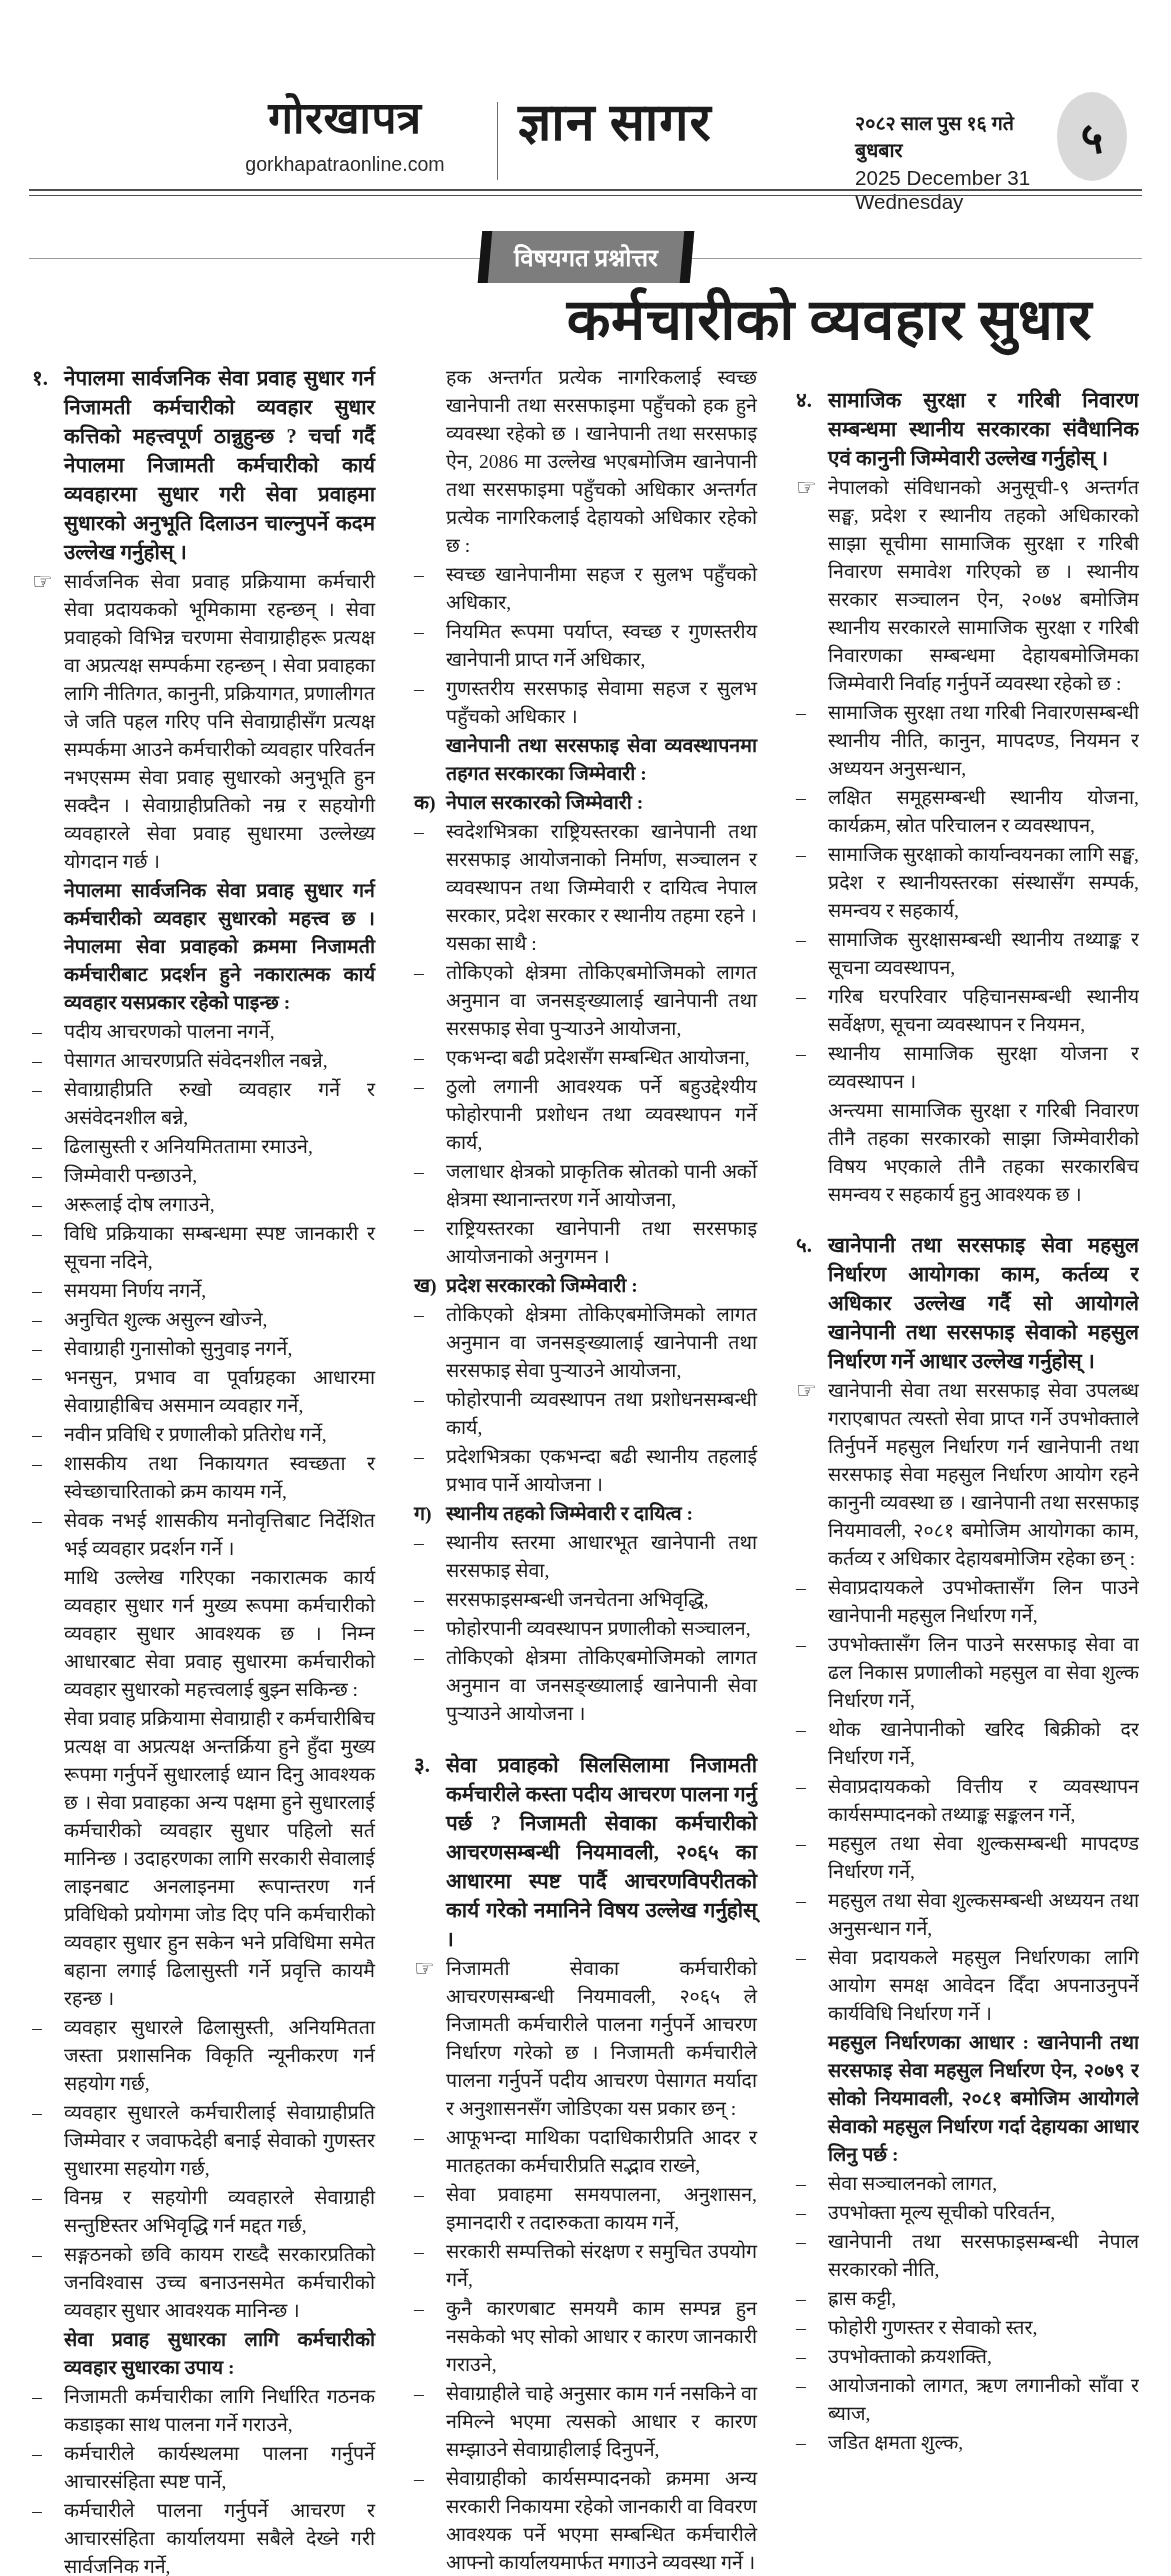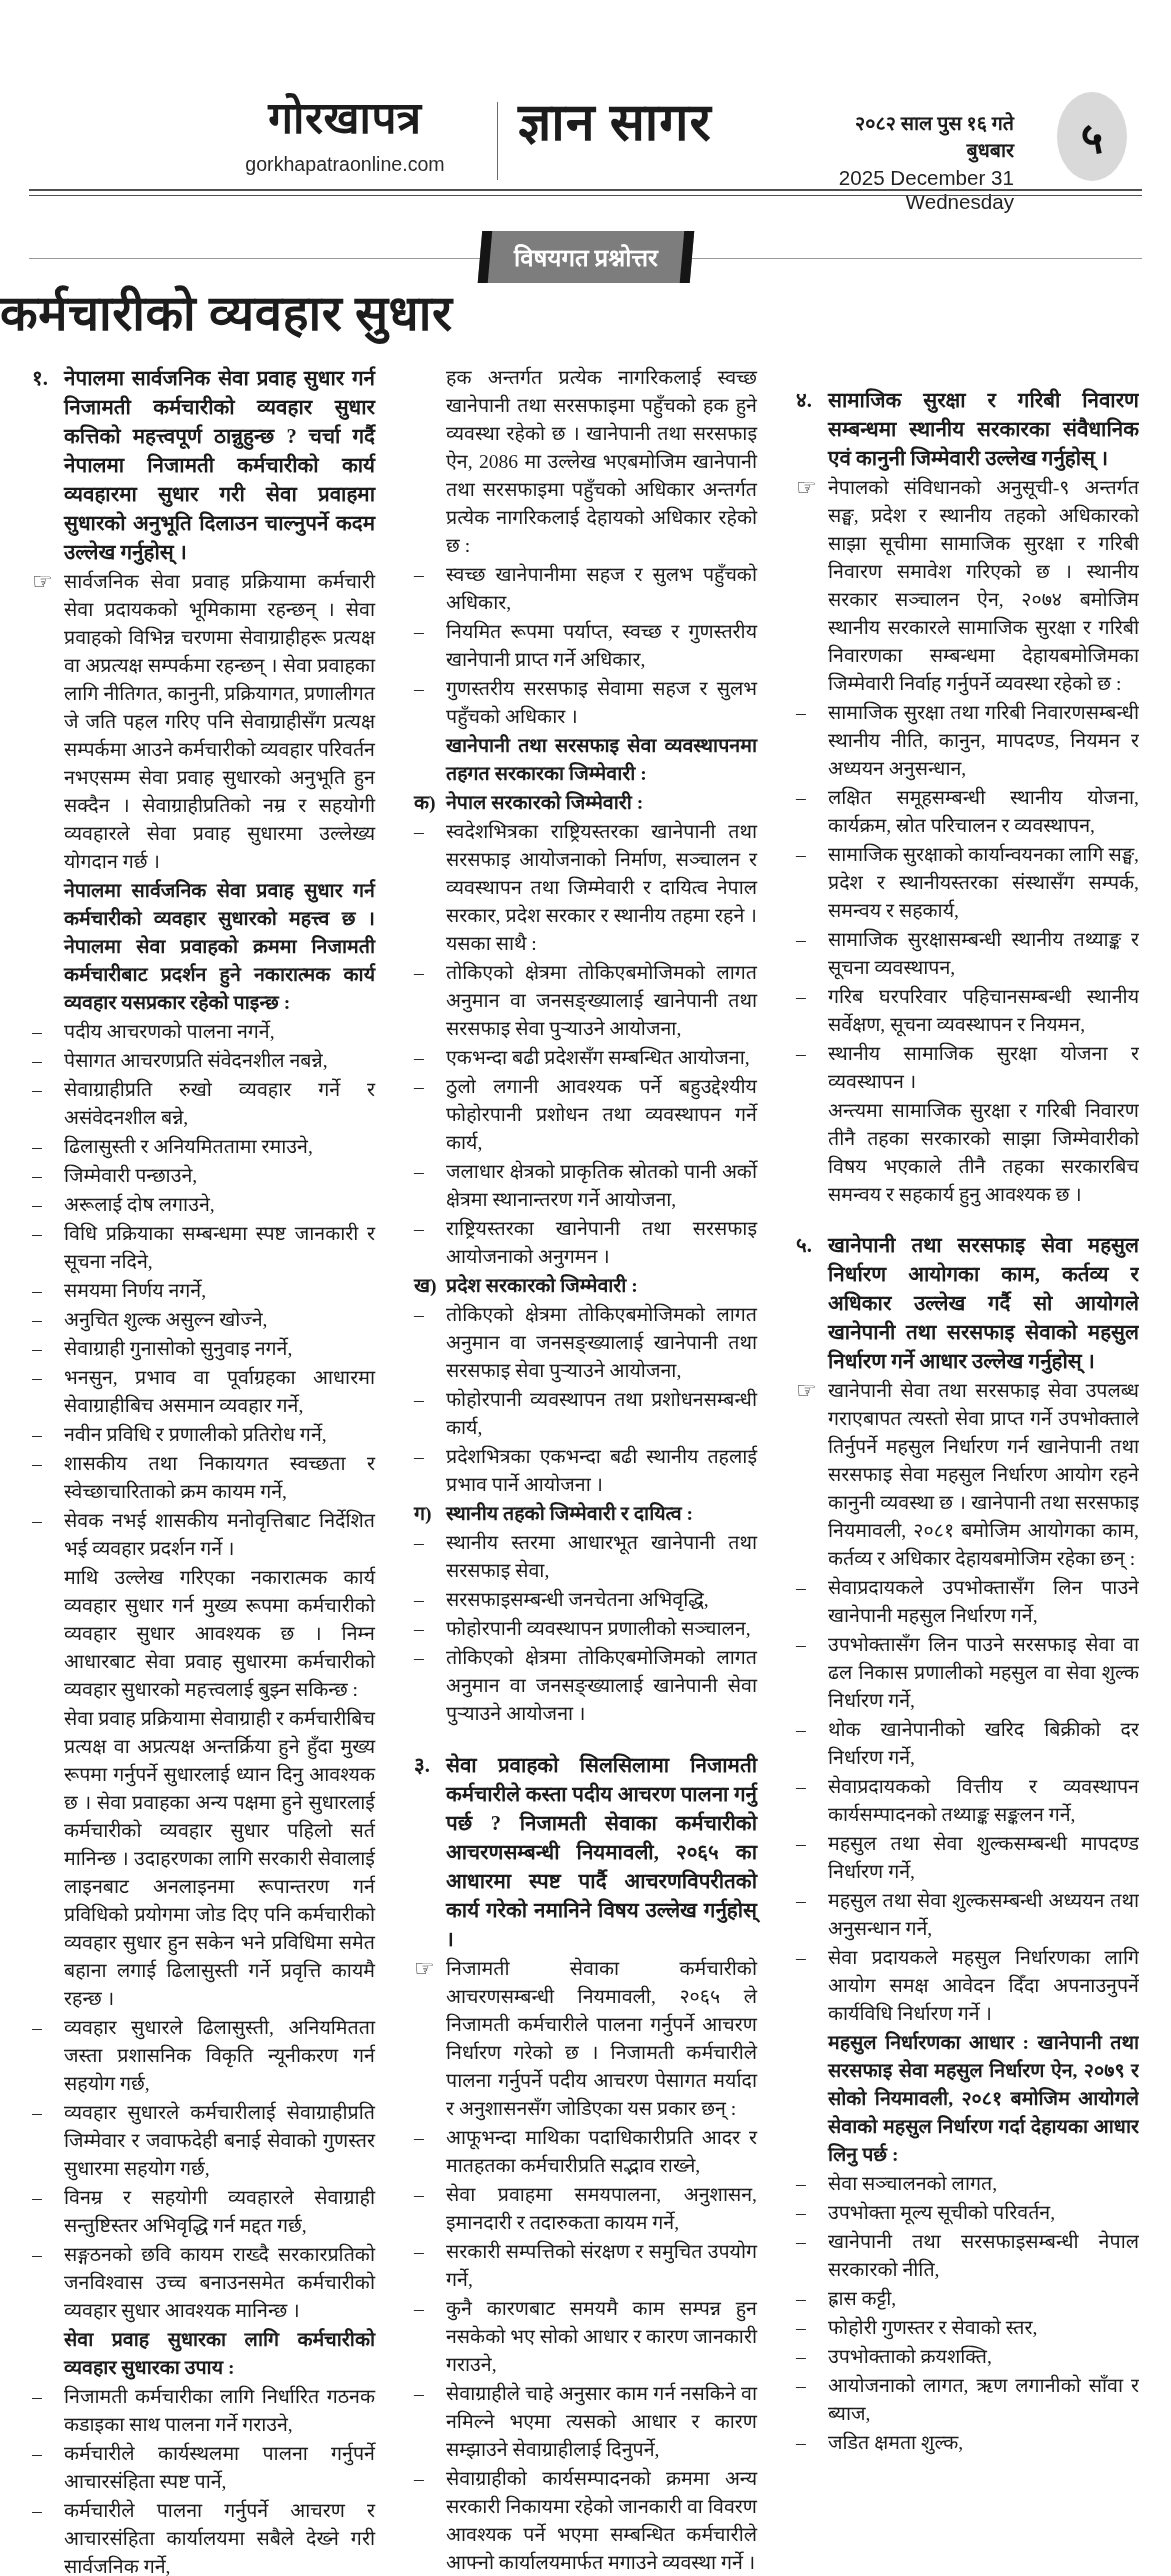--- a/index.html
+++ b/index.html
@@ -5,38 +5,38 @@
   html,body{margin:0;padding:0;background:#e8e8e8;}
   .page{position:relative;width:1172px;height:3286px;background:#ffffff;
         font-family:"Liberation Serif","DejaVu Serif",serif;color:#1c1c1c;overflow:hidden;}
   
   .masthead{position:absolute;left:0;top:88px;width:1056px;height:98px;}
   .brand-block{position:absolute;left:206px;top:9.3px;width:278px;text-align:center;}
   .brand{font-size:44px;font-weight:bold;line-height:1.0;letter-spacing:0.5px;}
   .website{font-size:19.6px;color:#2b2b2b;font-family:"Liberation Sans","DejaVu Sans",sans-serif;margin-top:12px;}
   .mast-divider{position:absolute;left:497px;top:14.4px;width:1px;height:78px;background:#6b6b6b;}
   .section-title{position:absolute;left:518px;top:-4.1px;font-size:52px;font-weight:bold;letter-spacing:1px;}
-  .date-block{position:absolute;left:818px;top:20.6px;width:196px;text-align:right;}
+  .date-block{position:absolute;left:855px;top:20.6px;width:196px;text-align:left;}
   .date-np{font-size:19.6px;font-weight:bold;}
   .date-en{font-size:20.6px;font-family:"Liberation Sans","DejaVu Sans",sans-serif;color:#222;margin-top:3px;}
   .page-circle{position:absolute;left:1057px;top:4.1px;width:70px;height:89px;border-radius:50%;
                background:#d9d9d9;display:flex;align-items:center;justify-content:center;
                font-size:43px;font-weight:bold;color:#111;}
   .head-rule{position:absolute;left:29px;top:189px;width:1113px;height:4.1px;
              border-top:2.1px solid #4f4f4f;border-bottom:1px solid #4f4f4f;}
   
   .kicker-line{position:absolute;left:29px;top:258px;width:1113px;height:1px;background:#9a9a9a;}
   .kicker-wrap{position:absolute;left:0;top:231px;width:1172px;display:flex;justify-content:center;}
   .kicker{position:relative;background:#7d7d7d;color:#ffffff;font-weight:bold;font-size:24px;
           padding:9.3px 24px;transform:skewX(-5deg);
           border-left:10.3px solid #151515;border-right:10.3px solid #151515;}
   .kicker span{display:inline-block;transform:skewX(5deg);}
   
-  .headline{position:absolute;left:0;top:278px;width:1092px;text-align:left;
-            font-size:49px;font-weight:bold;letter-spacing:0.5px;}
+  .headline{position:absolute;left:0;top:278px;width:1092px;text-align:right;
+            font-size:57px;font-weight:bold;letter-spacing:0.5px;}
   
   .columns{position:absolute;left:32px;top:364px;width:1107px;height:2870px;
            display:flex;gap:39px;overflow:hidden;}
   .col{width:343px;flex:none;}
   .block{display:flex;margin:0 0 1px 0;}
   .block .marker{flex:none;width:32px;font-size:19.6px;line-height:28px;color:#1c1c1c;}
   .block .txt{flex:1;font-size:19.6px;line-height:28px;text-align:justify;}
   .block.q .marker,.block.q .txt{font-weight:bold;font-size:20.6px;line-height:29px;}
   .block.h .txt{font-weight:bold;}
   .block.kh .marker,.block.kh .txt{font-weight:bold;}

